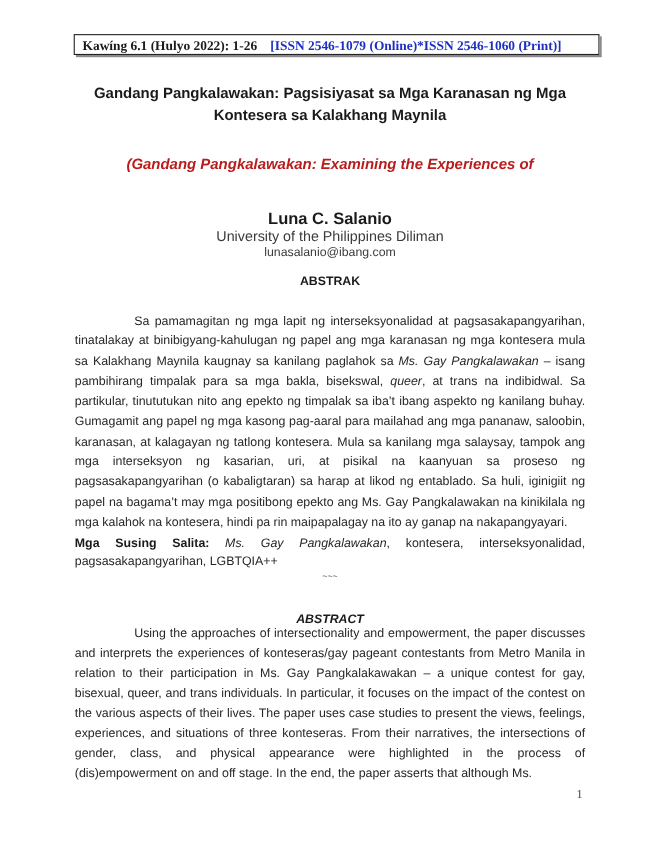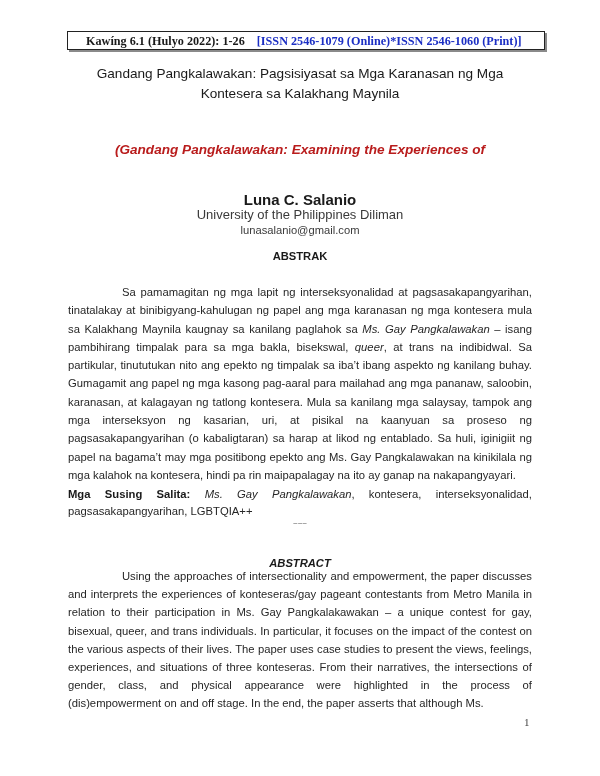--- a/index.html
+++ b/index.html
@@ -1,27 +1,27 @@
 <!DOCTYPE html>
 <html><head>
 <meta charset="utf-8">
 <style>
   html, body { margin: 0; padding: 0; background: #ffffff; }
   body { width: 600px; height: 776px; position: relative; overflow: hidden; color: #1a1a1a; }
   .hdr-box {
     position: absolute; left: 67px; top: 31px; width: 476px; height: 19px;
     border: 1px solid #222; box-shadow: 2px 2px 0 #8a8a8a;
     font-family: "Liberation Serif", serif; font-weight: bold; font-size: 12.2px;
-    line-height: 19px; white-space: nowrap; padding-left: 18px; box-sizing: border-box; width: 478px;
+    line-height: 19px; white-space: nowrap; padding-left: 7px; box-sizing: border-box; width: 478px;
   }
   .hdr-journal { color: #1a1a1a; }
   .hdr-issn { color: #1c2fc4; margin-left: 12px; }
   .sans { font-family: "Liberation Sans", sans-serif; }
   .center { position: absolute; left: 0; width: 600px; text-align: center; }
-  .title { top: 64px; font-size: 13.6px; font-weight: normal; line-height: 20px; color: #1a1a1a; }
+  .title { top: 75px; font-size: 13.6px; font-weight: bold; line-height: 20px; color: #1a1a1a; }
   .subtitle { top: 140px; font-size: 13.6px; font-weight: bold; font-style: italic; line-height: 20px; color: #b91c1c; }
   .subtitle .upright { font-style: normal; }
   .author { top: 192px; font-size: 15px; font-weight: bold; line-height: 15px; }
   .affil { top: 207px; font-size: 13px; line-height: 15px; color: #3a3a3a; }
   .email { top: 223px; font-size: 11.2px; line-height: 15px; color: #3a3a3a; }
   .abstrak-head { top: 249px; font-size: 11.2px; font-weight: bold; line-height: 15px; }
   .para {
     position: absolute; left: 68px; width: 464px; font-size: 11.25px; line-height: 18.3px;
     text-align: justify; text-indent: 54px; color: #262626; margin: 0;
   }
@@ -48,21 +48,21 @@
   <div>Gandang Pangkalawakan: Pagsisiyasat sa Mga Karanasan ng Mga</div>
   <div>Kontesera sa Kalakhang Maynila</div>
 </div>
 
 <div class="center sans subtitle">
   <div>(Gandang Pangkalawakan: Examining the Experiences of</div>
 </div>
 
 <div class="center sans author">Luna C. Salanio</div>
 <div class="center sans affil">University of the Philippines Diliman</div>
-<div class="center sans email">lunasalanio@gmail.com</div>
+<div class="center sans email">lunasalanio@ibang.com</div>
 
 <div class="center sans abstrak-head">ABSTRAK</div>
 
 <p class="para sans p-tl"><span>Sa pamamagitan ng mga lapit ng interseksyonalidad at pagsasakapangyarihan, tinatalakay at binibigyang-kahulugan ng papel ang mga karanasan ng mga kontesera mula sa Kalakhang Maynila kaugnay sa kanilang paglahok sa </span><i class="it">Ms. Gay Pangkalawakan</i><span> – isang pambihirang timpalak para sa mga bakla, bisekswal, </span><i class="it">queer</i><span>, at trans na indibidwal. Sa partikular, tinututukan nito ang epekto ng timpalak sa iba’t ibang aspekto ng kanilang buhay. Gumagamit ang papel ng mga kasong pag-aaral para mailahad ang mga pananaw, saloobin, karanasan, at kalagayan ng tatlong kontesera. Mula sa kanilang mga salaysay, tampok ang mga interseksyon ng kasarian, uri, at pisikal na kaanyuan sa proseso ng pagsasakapangyarihan (o kabaligtaran) sa harap at likod ng entablado. Sa huli, iginigiit ng papel na bagama’t may mga positibong epekto ang Ms. Gay Pangkalawakan na kinikilala ng mga kalahok na kontesera, hindi pa rin maipapalagay na ito ay ganap na nakapangyayari.</span></p>
 
 <p class="keywords sans"><b>Mga Susing Salita:</b> <i class="it">Ms. Gay Pangkalawakan</i><span>, kontesera, interseksyonalidad, pagsasakapangyarihan, LGBTQIA++</span></p>
 
 <div class="center sans tilde">~~~</div>
 <div class="center sans abstract-head">ABSTRACT</div>
 

